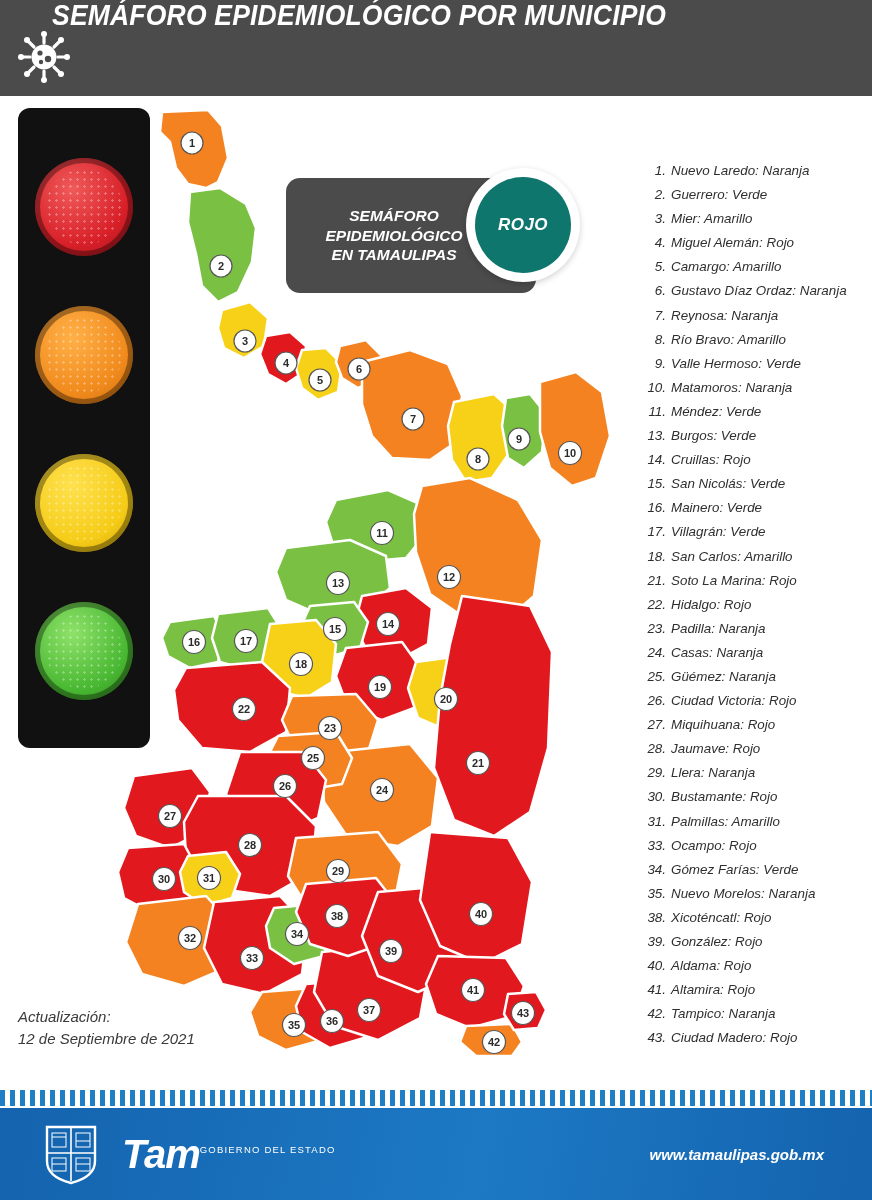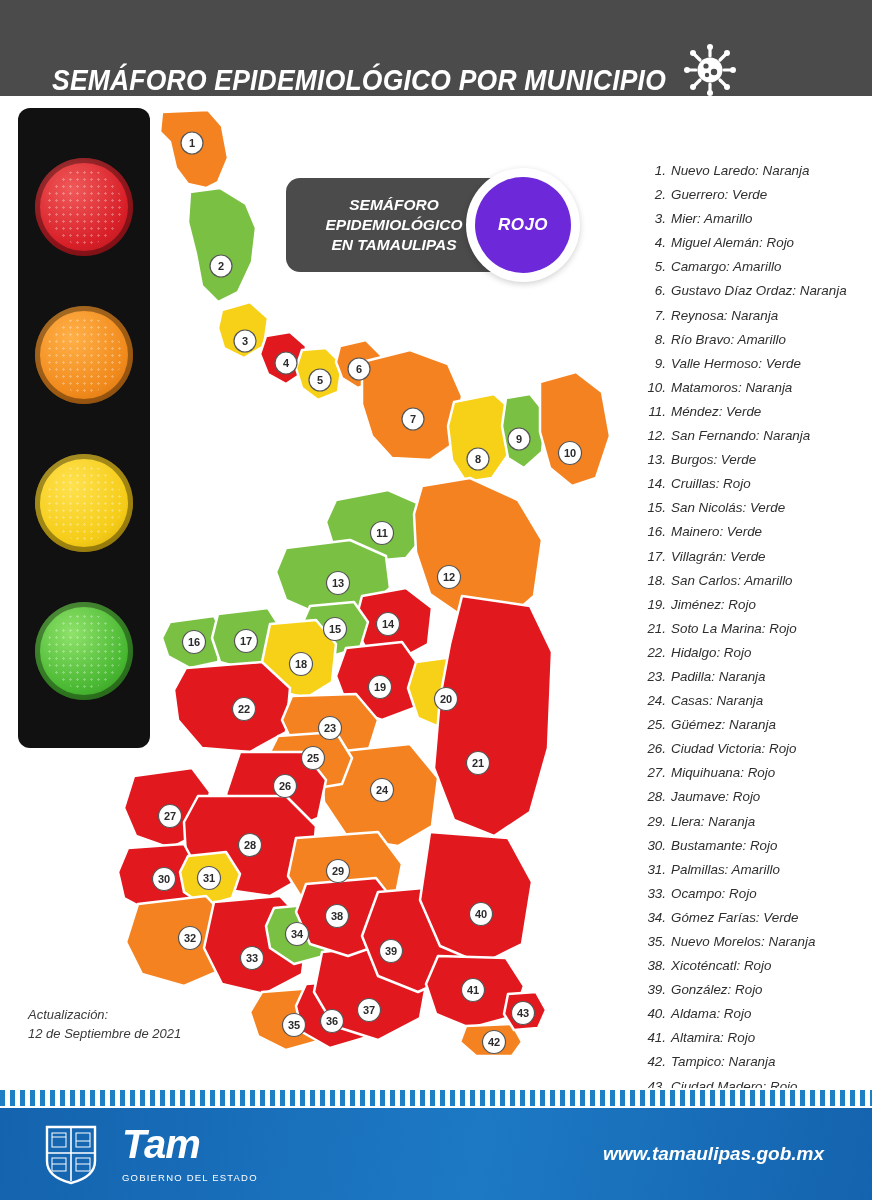--- a/index.html
+++ b/index.html
@@ -16,21 +16,22 @@
   }
 
   
   .header {
     position: absolute;
     left: 0; top: 0;
     width: 872px;
     height: 96px;
     background: #4b4b4b;
     display: flex;
-    align-items: flex-end;
+    align-items: flex-start;
+    flex-direction: column;
   }
   .header-title {
     margin-left: 52px;
     color: #ffffff;
     font-size: 26.5px;
     font-weight: bold;
     letter-spacing: 0.2px;
     font-style: italic;
     font-family: "Liberation Sans", sans-serif;
     transform: scaleY(1.12);
@@ -86,21 +87,21 @@
       radial-gradient(rgba(255,255,255,0.55) 1px, transparent 1.4px);
     background-size: 7px 7px;
   }
 
   
   .legend-box {
     position: absolute;
     left: 286px;
     top: 82px;
     width: 250px;
-    height: 94px;
+    height: 115px;
     background: #4b4b4b;
     border-radius: 14px;
     display: flex;
     align-items: center;
     justify-content: center;
   }
   .legend-text {
     color: #ffffff;
     font-size: 15.5px;
     font-weight: bold;
@@ -119,21 +120,21 @@
     border-radius: 50%;
     background: #ffffff;
     box-shadow: 0 2px 6px rgba(0,0,0,0.18);
     display: flex;
     align-items: center;
     justify-content: center;
   }
   .legend-circle .disc {
     width: 96px; height: 96px;
     border-radius: 50%;
-    background: #6d28d9;
+    background: #0f766e;
     display: flex;
     align-items: center;
     justify-content: center;
     color: #ffffff;
     font-weight: bold;
     font-size: 17px;
     font-style: italic;
     letter-spacing: 0.5px;
   }
 
@@ -149,23 +150,23 @@
   .muni-label {
     font-family: "Liberation Sans", sans-serif;
     font-size: 11px;
     font-weight: bold;
     fill: #2b2b2b;
   }
 
   
   .update-note {
     position: absolute;
-    left: 28px;
+    left: 18px;
     top: 910px;
-    font-size: 13px;
+    font-size: 15px;
     color: #3a3a3a;
     font-style: italic;
     line-height: 1.45;
     white-space: pre-line;
   }
 
   
   .muni-list {
     position: absolute;
     left: 640px;
@@ -218,40 +219,40 @@
   }
   .seal {
     margin-left: 42px;
     width: 58px; height: 62px;
     display: flex; align-items: center; justify-content: center;
   }
   .tam-logo {
     margin-left: 22px;
     color: #ffffff;
     display: flex;
-    flex-direction: column;
+    flex-direction: row;
     align-items: flex-start;
   }
   .tam-word {
     font-size: 40px;
     font-weight: bold;
     font-style: italic;
     line-height: 0.95;
     letter-spacing: -1px;
   }
   .tam-sub {
     font-size: 9.5px;
     letter-spacing: 1.2px;
     margin-top: 9px;
   }
   .footer-url {
     position: absolute;
     right: 48px;
     color: #ffffff;
-    font-size: 19px;
+    font-size: 15px;
     font-weight: bold;
     font-style: italic;
   }
 </style>
 </head>
 <body>
 
 <div class="header">
   <div class="header-title">SEMÁFORO EPIDEMIOLÓGICO POR MUNICIPIO</div>
   <div class="virus-icon">
@@ -622,24 +623,20 @@
       </div>
     <div class="muni-row">
         <span class="muni-num">10.</span>
         <span class="muni-name">Matamoros: Naranja</span>
       </div>
     <div class="muni-row">
         <span class="muni-num">11.</span>
         <span class="muni-name">Méndez: Verde</span>
       </div>
     <div class="muni-row">
-        <span class="muni-num">12.</span>
-        <span class="muni-name">San Fernando: Naranja</span>
-      </div>
-    <div class="muni-row">
         <span class="muni-num">13.</span>
         <span class="muni-name">Burgos: Verde</span>
       </div>
     <div class="muni-row">
         <span class="muni-num">14.</span>
         <span class="muni-name">Cruillas: Rojo</span>
       </div>
     <div class="muni-row">
         <span class="muni-num">15.</span>
         <span class="muni-name">San Nicolás: Verde</span>
@@ -648,24 +645,20 @@
         <span class="muni-num">16.</span>
         <span class="muni-name">Mainero: Verde</span>
       </div>
     <div class="muni-row">
         <span class="muni-num">17.</span>
         <span class="muni-name">Villagrán: Verde</span>
       </div>
     <div class="muni-row">
         <span class="muni-num">18.</span>
         <span class="muni-name">San Carlos: Amarillo</span>
-      </div>
-    <div class="muni-row">
-        <span class="muni-num">19.</span>
-        <span class="muni-name">Jiménez: Rojo</span>
       </div>
     <div class="muni-row">
         <span class="muni-num">21.</span>
         <span class="muni-name">Soto La Marina: Rojo</span>
       </div>
     <div class="muni-row">
         <span class="muni-num">22.</span>
         <span class="muni-name">Hidalgo: Rojo</span>
       </div>
     <div class="muni-row">

